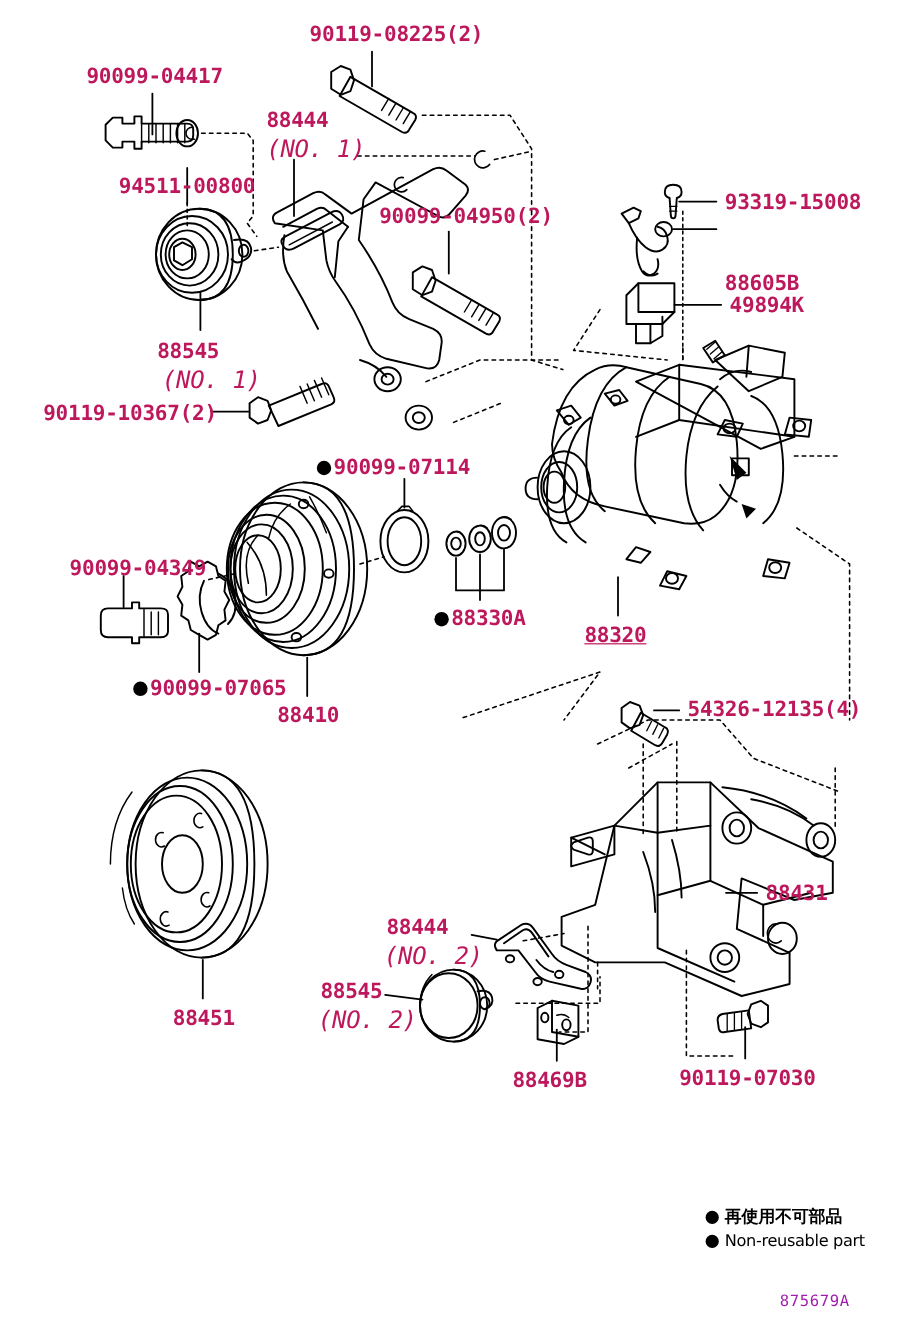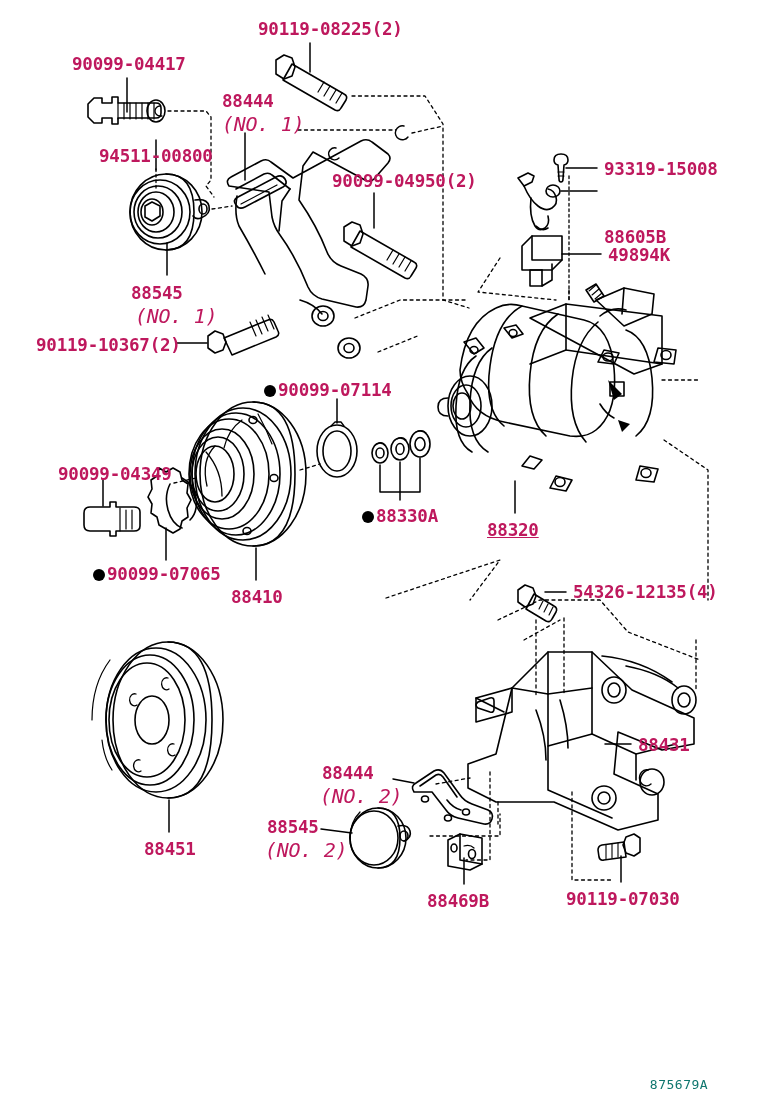--- a/index.html
+++ b/index.html
@@ -63,21 +63,21 @@
     font-family:"DejaVu Sans","Liberation Sans",sans-serif;
     font-size:13.5px;letter-spacing:-0.3px;
   }
   #figid{
     position:absolute;
     left:679px;top:1077px;
     transform:translateX(-50%);
     font-family:"DejaVu Sans Mono","Liberation Mono",monospace;
     font-size:13px;
     letter-spacing:0.5px;
-    color:#0f766e;
+    color:#a21caf;
   }
 </style>
 </head>
 <body>
 
 <div id="sheet">
 
   <svg id="art" viewBox="0 0 760 1112">
     <g fill="none" stroke="#000" stroke-width="1.6" stroke-linejoin="round" stroke-linecap="round">
 
@@ -481,40 +481,40 @@
 
     <div class="lbl" style="left:72px;top:55px;"><span>90099-04417</span></div>
 
     <div class="lbl" style="left:258px;top:20px;"><span>90119-08225(2)</span></div>
 
     <div class="lbl" style="left:222px;top:92px;"><span>88444</span></div>
     <div class="lbl sub" style="left:222px;top:114px;"><span>(NO. 1)</span></div>
 
     <div class="lbl" style="left:99px;top:147px;"><span>94511-00800</span></div>
 
-    <div class="lbl" style="left:332px;top:172px;"><span>90099-04950(2)</span></div>
+    <div class="lbl" style="left:316px;top:172px;"><span>90099-04950(2)</span></div>
 
     <div class="lbl" style="left:604px;top:160px;"><span>93319-15008</span></div>
     <div class="lbl" style="left:604px;top:184px;margin-top:44px;"><span>88605B</span></div>
     <div class="lbl" style="left:608px;top:246px;"><span>49894K</span></div>
 
     <div class="lbl" style="left:131px;top:284px;"><span>88545</span></div>
     <div class="lbl sub" style="left:135px;top:306px;"><span>(NO. 1)</span></div>
 
     <div class="lbl" style="left:36px;top:336px;"><span>90119-10367(2)</span></div>
 
     <div class="lbl" style="left:264px;top:381px;"><span class="dot"></span><span>90099-07114</span></div>
 
     <div class="lbl" style="left:58px;top:465px;"><span>90099-04349</span></div>
 
     <div class="lbl" style="left:362px;top:507px;"><span class="dot"></span><span>88330A</span></div>
 
     <div class="lbl" style="left:487px;top:521px;text-decoration:underline;"><span>88320</span></div>
 
-    <div class="lbl" style="left:93px;top:565px;text-align:center;"><span class="dot"></span><span>90099-07065</span></div>
+    <div class="lbl" style="left:111px;top:565px;text-align:center;"><span class="dot"></span><span>90099-07065</span></div>
 
     <div class="lbl" style="left:231px;top:588px;"><span>88410</span></div>
 
     <div class="lbl" style="left:573px;top:583px;"><span>54326-12135(4)</span></div>
 
     <div class="lbl" style="left:638px;top:736px;"><span>88431</span></div>
 
     <div class="lbl" style="left:322px;top:764px;"><span>88444</span></div>
     <div class="lbl sub" style="left:320px;top:786px;"><span>(NO. 2)</span></div>
 
@@ -522,16 +522,26 @@
     <div class="lbl sub" style="left:265px;top:840px;"><span>(NO. 2)</span></div>
 
     <div class="lbl" style="left:144px;top:840px;"><span>88451</span></div>
 
     <div class="lbl" style="left:427px;top:892px;"><span>88469B</span></div>
 
     <div class="lbl" style="left:566px;top:890px;"><span>90119-07030</span></div>
 
   </div>
 
+  <div id="legend">
+    <div class="row">
+      <span class="dot"></span>
+      <span class="jp">再使用不可部品</span>
+    </div>
+    <div class="row">
+      <span class="dot"></span>
+      <span class="en">Non-reusable part</span>
+    </div>
+  </div>
 
   <div id="figid">875679A</div>
 
 </div>
 
 </body></html>

